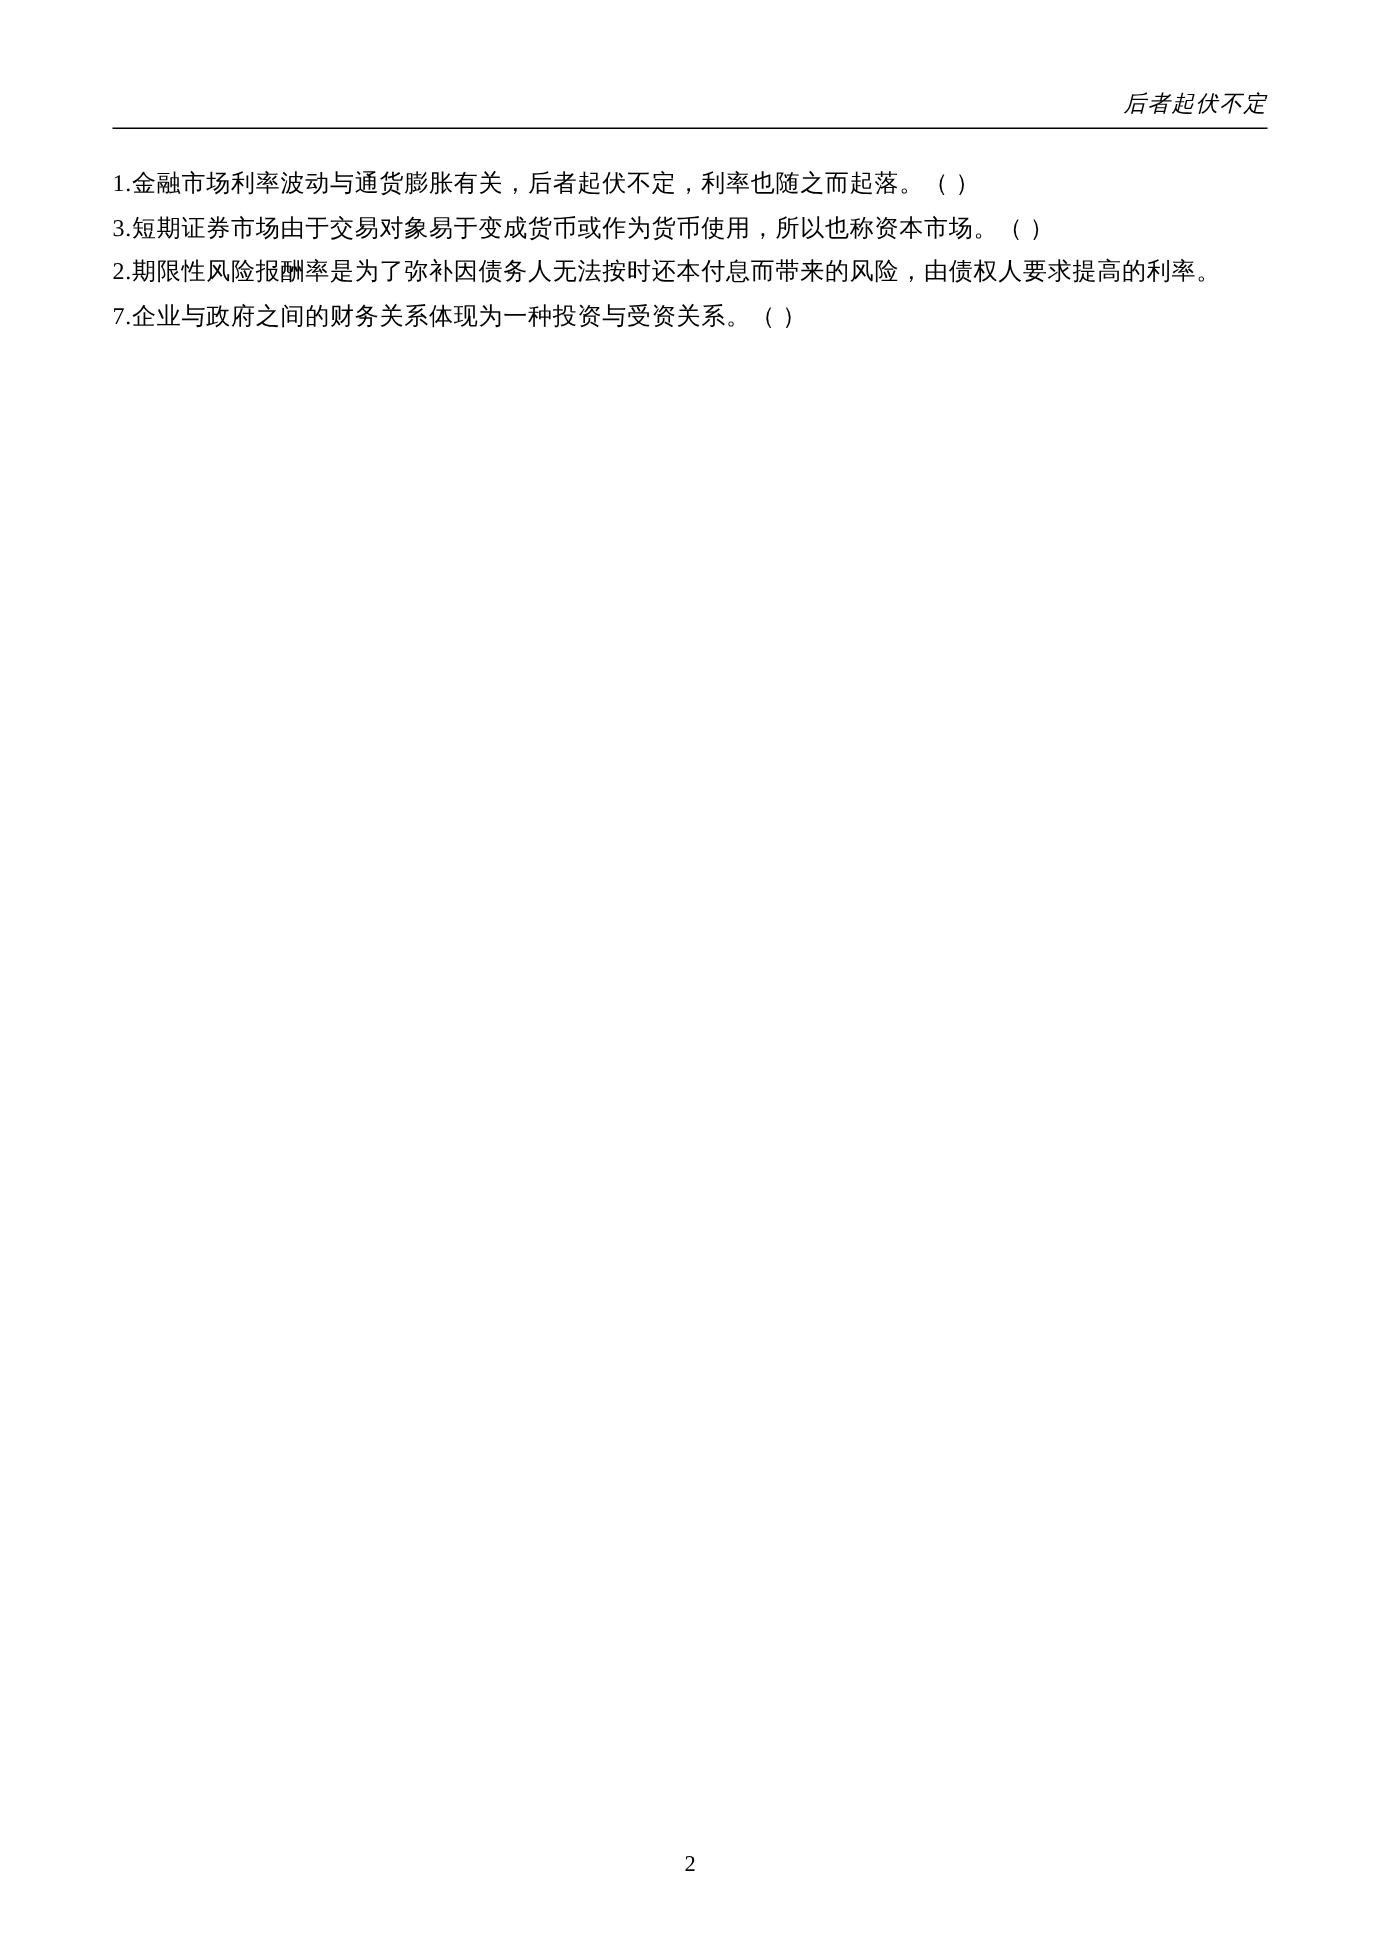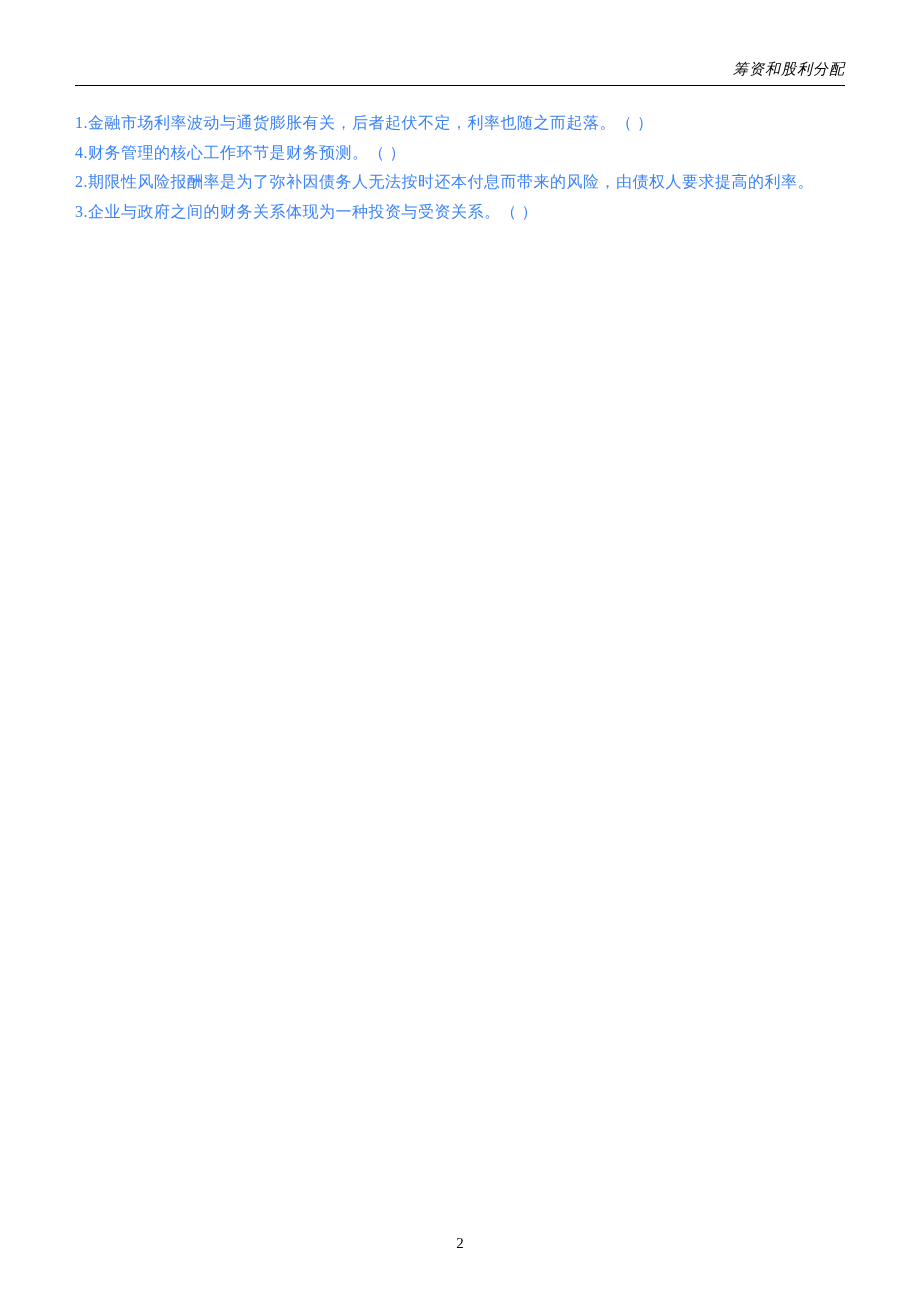--- a/index.html
+++ b/index.html
@@ -29,21 +29,21 @@
       font-family: "KaiTi", "楷体", serif;
     }
     .divider {
       border: none;
       border-top: 1.5px solid #000;
       margin-bottom: 22px;
     }
     .content {
       font-size: 16px;
       line-height: 1.85;
-      color: #3b82f6;
+      color: #000000;
       letter-spacing: 0.5px;
     }
     .question-line {
       text-align: justify;
       text-justify: inter-ideograph;
     }
     .page-number {
       position: absolute;
       bottom: 50px;
       left: 0;
@@ -51,25 +51,25 @@
       text-align: center;
       font-size: 15px;
       color: #000;
     }
   </style>
 </head>
 <body>
 
 <div class="page">
   <div class="header">
-    <span>筹资和股利分配</span>
+    <span>后者起伏不定</span>
   </div>
   <hr class="divider">
   <div class="content">
     <div class="question-line">1.金融市场利率波动与通货膨胀有关，后者起伏不定，利率也随之而起落。（ ）</div>
-    <div class="question-line">4.财务管理的核心工作环节是财务预测。（ ）</div>
+    <div class="question-line">3.短期证券市场由于交易对象易于变成货币或作为货币使用，所以也称资本市场。（ ）</div>
     <div class="question-line">2.期限性风险报酬率是为了弥补因债务人无法按时还本付息而带来的风险，由债权人要求提高的利率。</div>
-    <div class="question-line">3.企业与政府之间的财务关系体现为一种投资与受资关系。（ ）</div>
+    <div class="question-line">7.企业与政府之间的财务关系体现为一种投资与受资关系。（ ）</div>
   </div>
   <div class="page-number">
     <span>2</span>
   </div>
 </div>
 
 </body></html>

